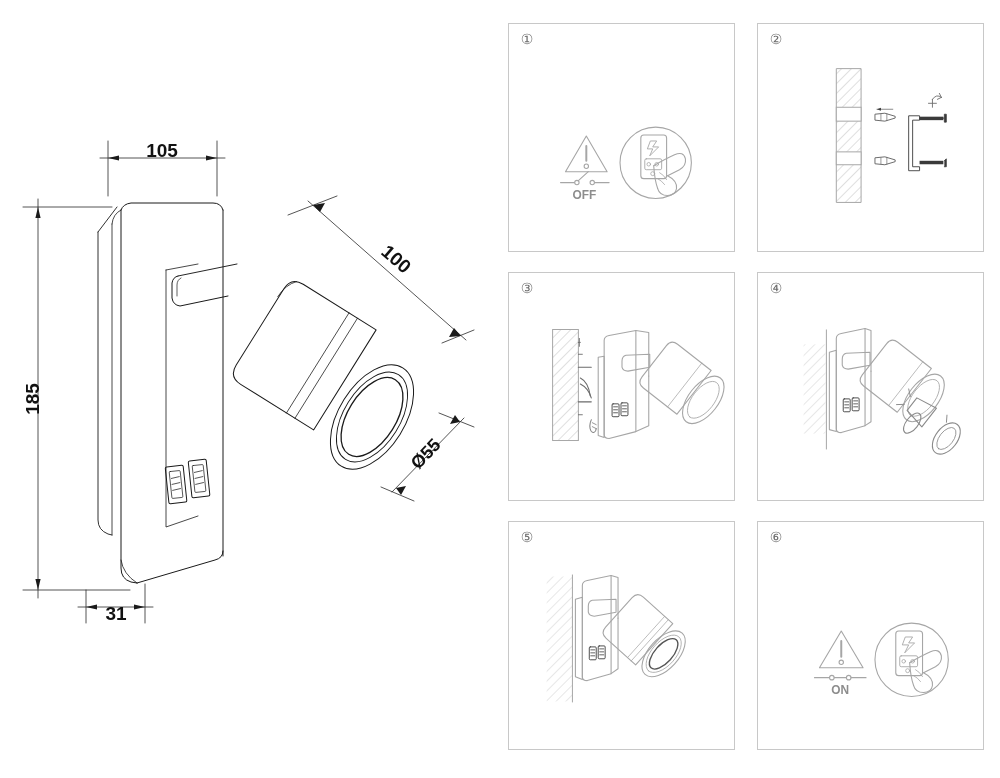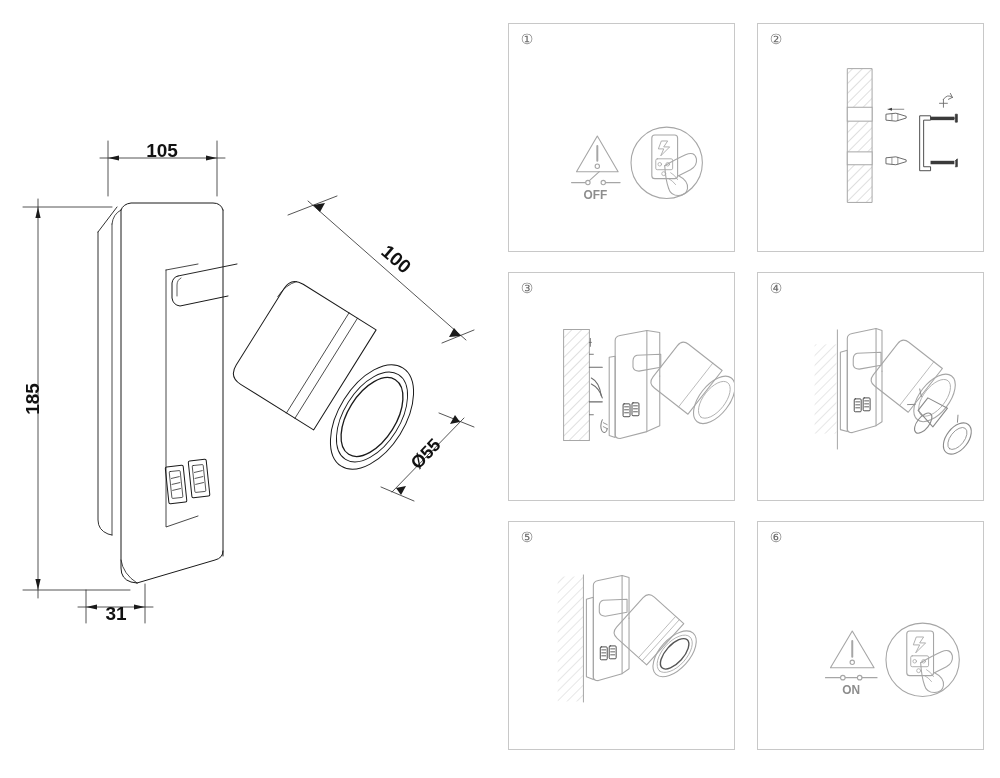--- a/index.html
+++ b/index.html
@@ -47,21 +47,21 @@
     left: 9px; top: 6px;
     width: 18px; height: 18px;
     font-size: 14px;
     line-height: 18px;
     color: #6e6e6e;
     text-align: center;
     user-select: none;
   }
   .step-art {
     position: absolute;
-    left: 11px; top: 0;
+    left: 0; top: 0;
     width: 100%; height: 100%;
   }
   .step-art svg { display: block; width: 100%; height: 100%; }
 
   
   text { font-family: "Liberation Sans", sans-serif; }
 </style>
 </head>
 <body>
 

